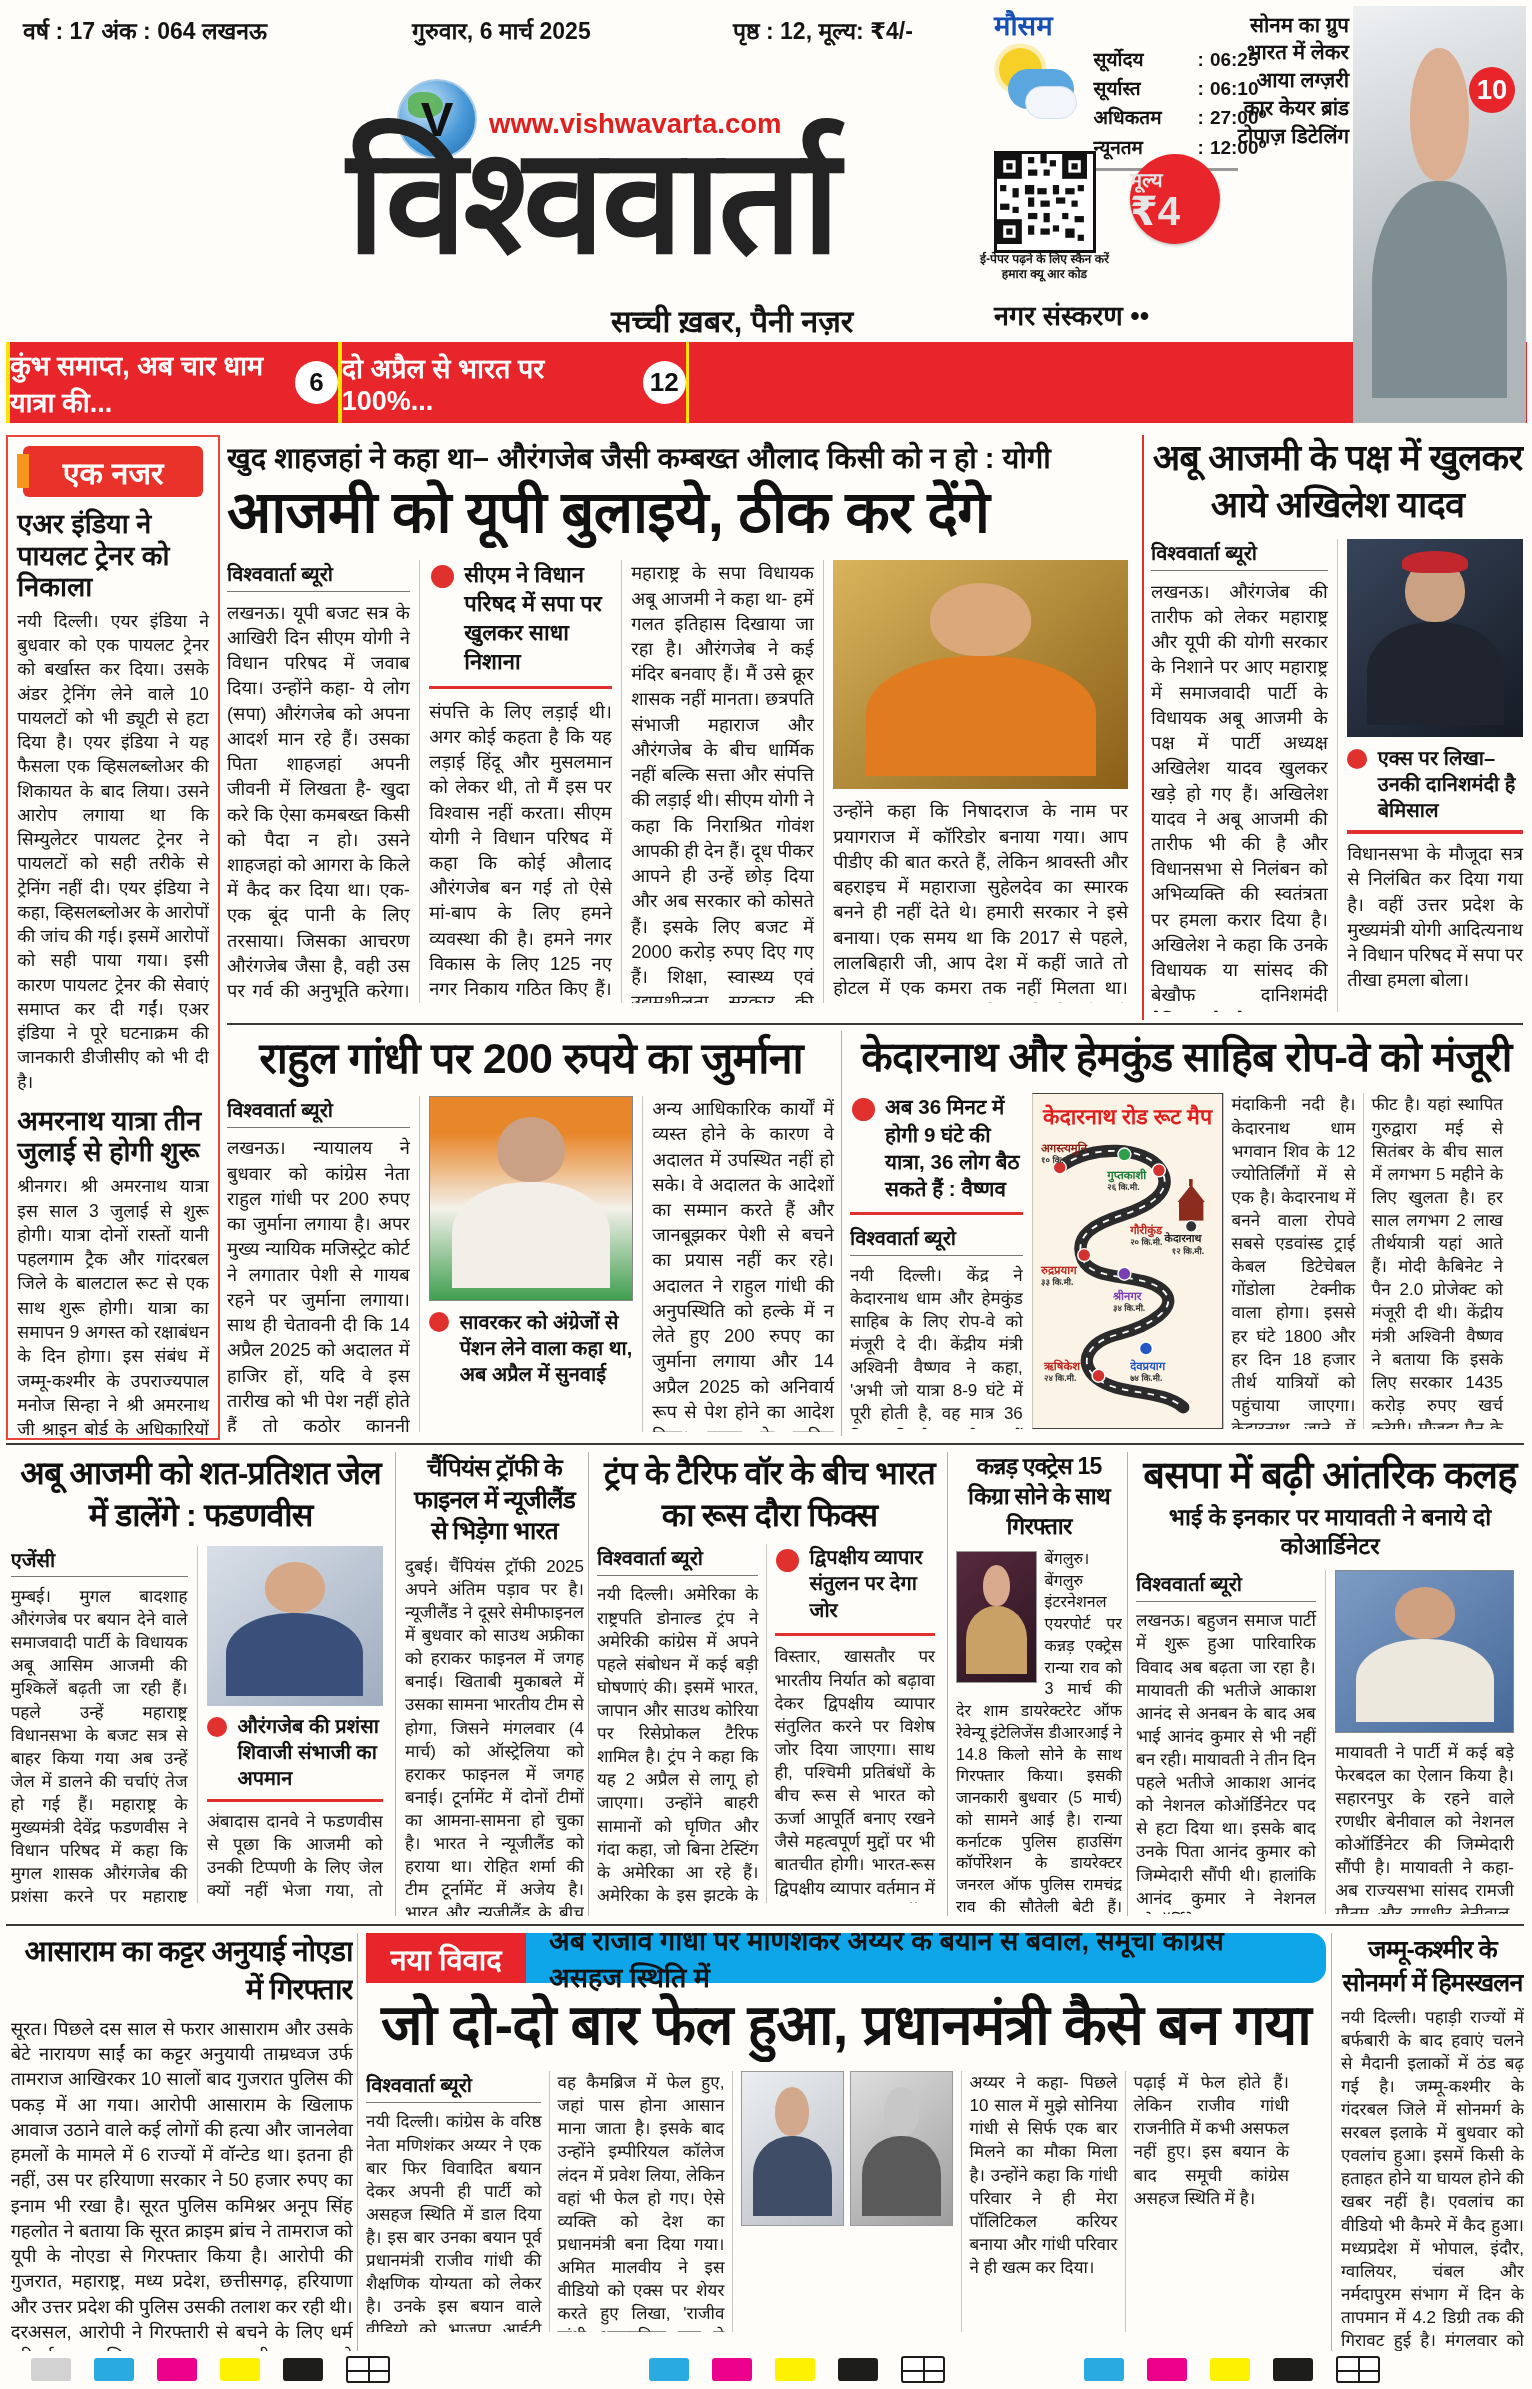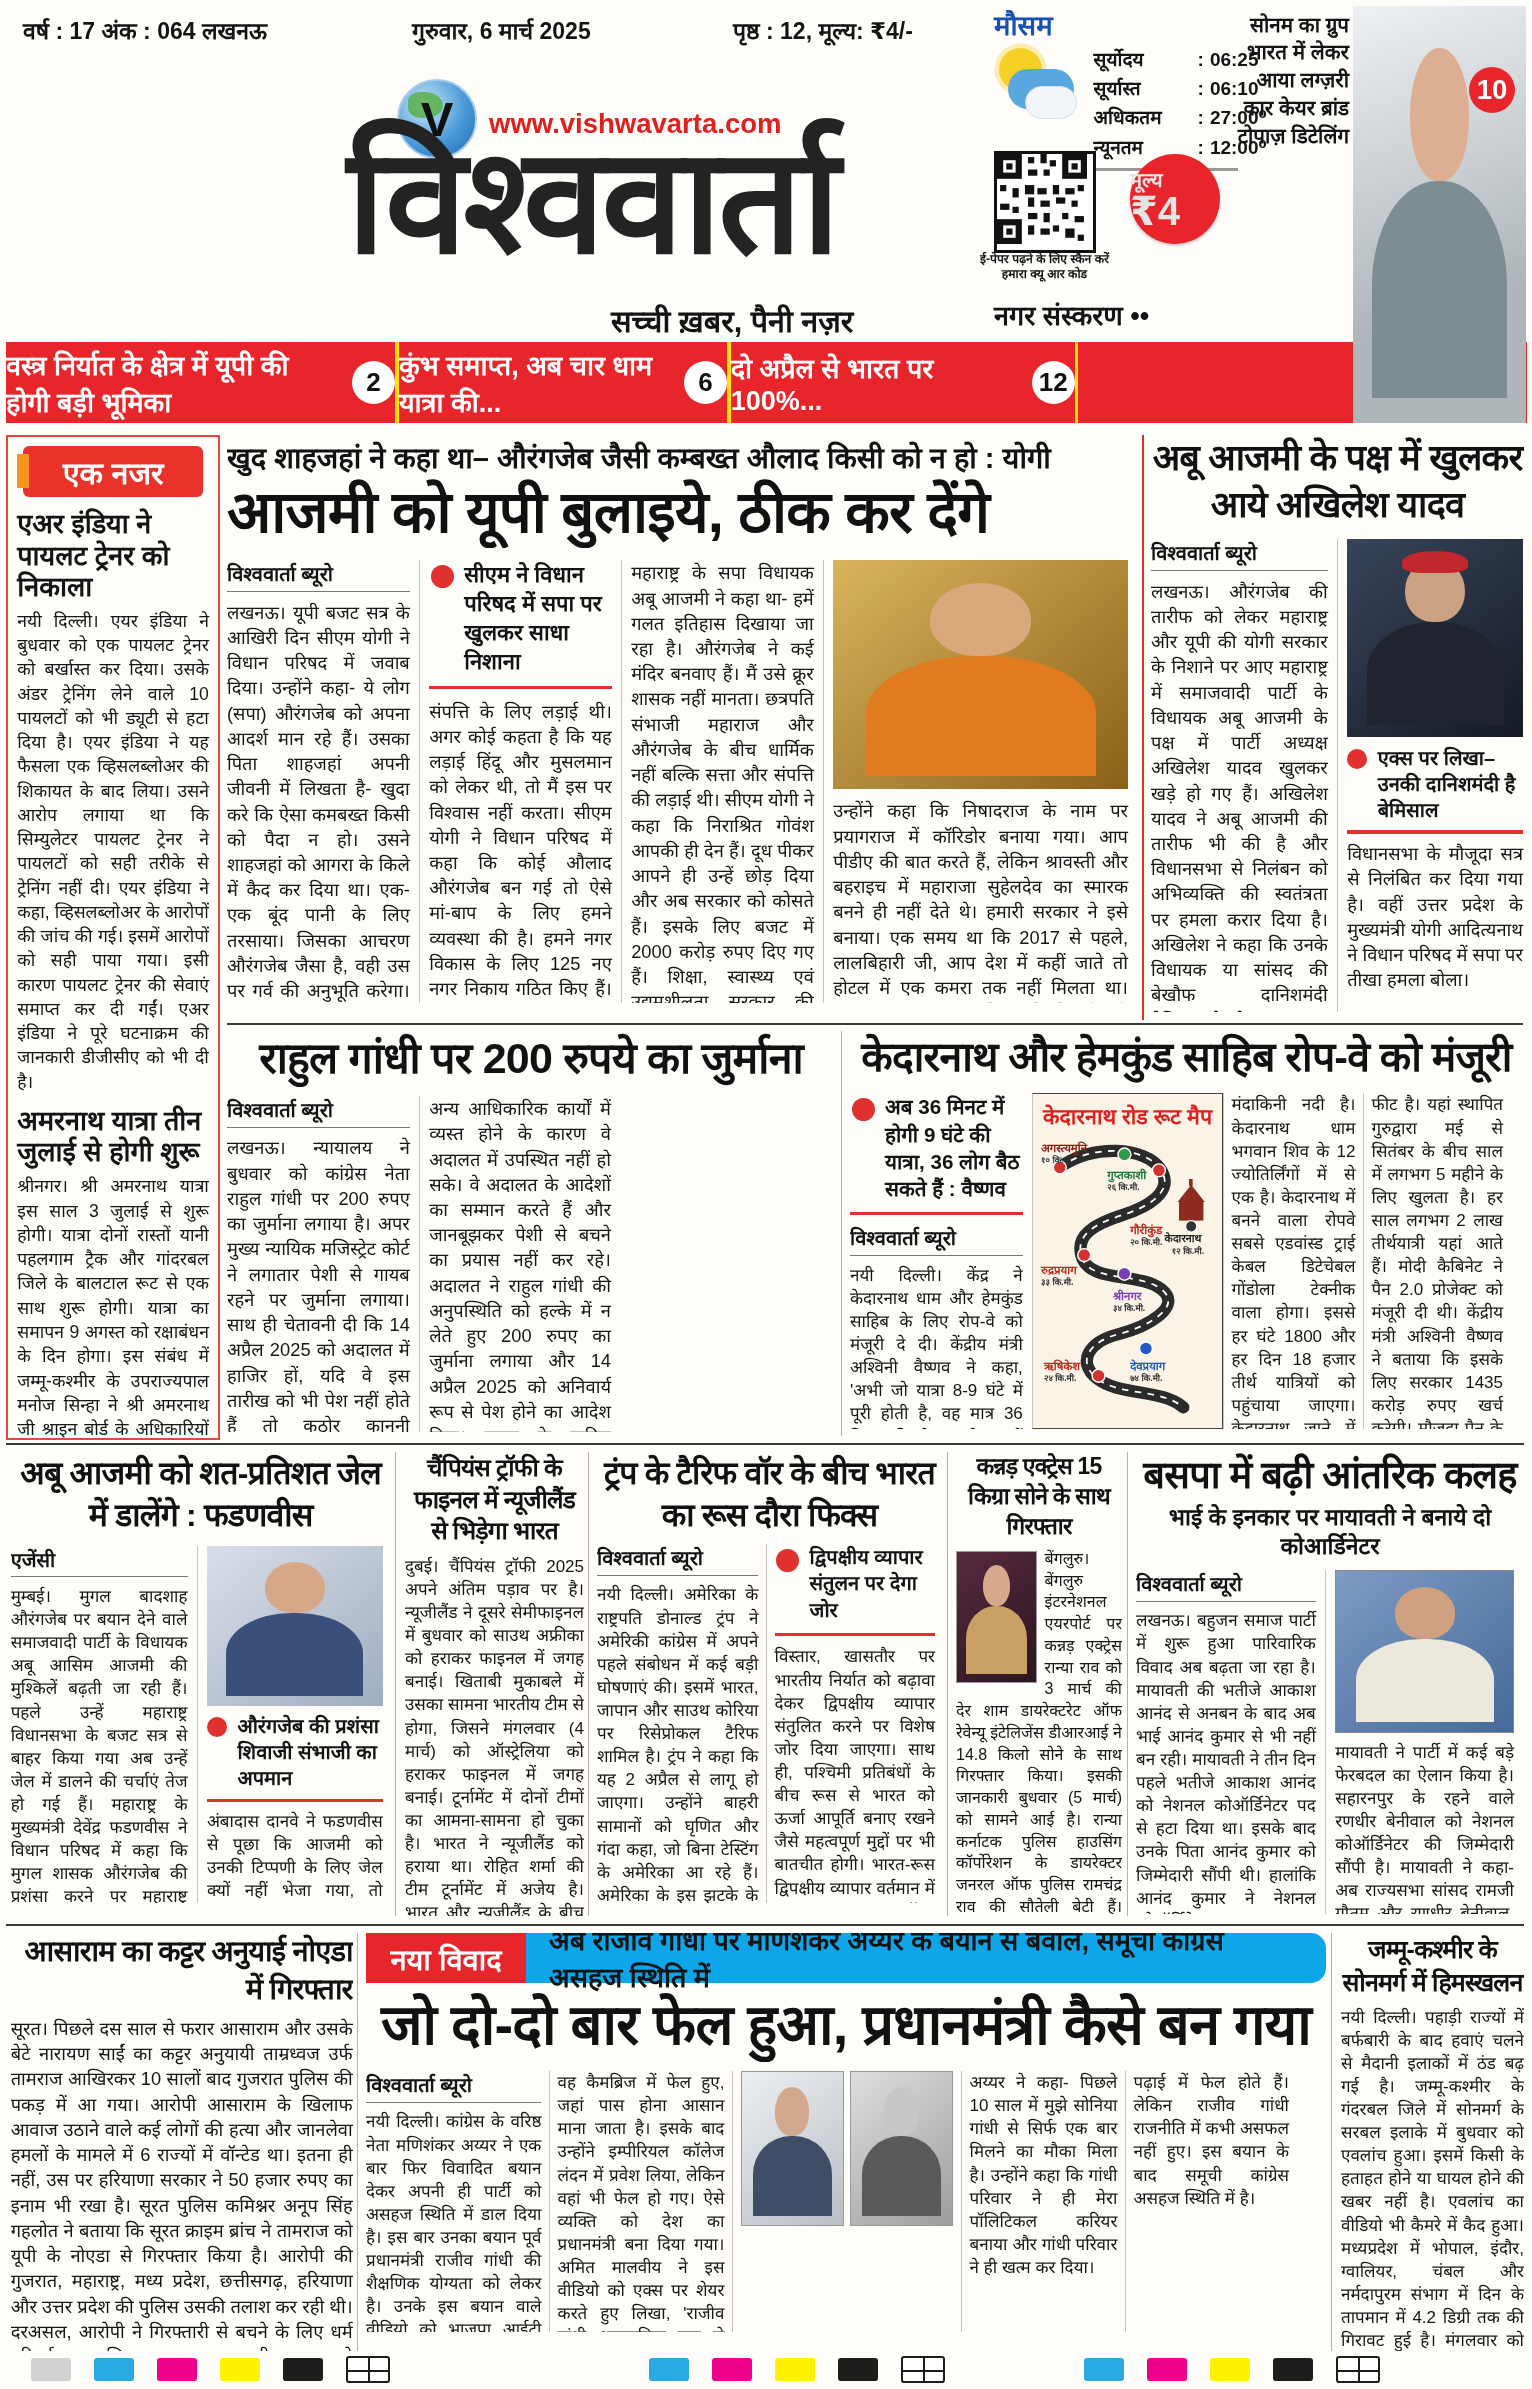--- a/index.html
+++ b/index.html
@@ -183,24 +183,20 @@
   </div>
   <div class="abs" style="left:968px;top:252px;width:153px;font-size:12.2px;font-weight:700;text-align:center;line-height:1.25;">ई-पेपर पढ़ने के लिए स्कैन करें हमारा क्यू आर कोड</div>
 
   <div class="abs price-circle" style="left:1130px;top:154px;width:90px;height:90px;">
     <div style="font-size:20px;font-weight:800;padding-top:12.2px;">मूल्य</div>
     <div style="font-size:40px;font-weight:900;line-height:.9;">₹4</div>
   </div>
   <div class="abs b" style="left:994px;top:296px;font-size:27px;">नगर संस्करण  ••</div>
 
   <div class="abs" id="teaserbar" style="left:6.1px;top:342px;width:1521px;height:81px;">
-    <div class="tz" style="width:389px;">
-        <span>वस्त्र निर्यात के क्षेत्र में यूपी की होगी बड़ी भूमिका</span>
-        <span class="pg">2</span>
-      </div>
     <div class="ysep"></div>
     <div class="tz" style="width:328px;">
         <span>कुंभ समाप्त, अब चार धाम यात्रा की...</span>
         <span class="pg">6</span>
       </div>
     <div class="ysep"></div>
     <div class="tz" style="width:344px;">
         <span>दो अप्रैल से भारत पर 100%...</span>
         <span class="pg">12</span>
       </div>
@@ -258,20 +254,24 @@
   </div>
 
   <div class="hline" style="left:227px;top:1023px;width:1296px;"></div>
 
   <div class="abs" style="left:227px;top:1031px;width:608px;height:406px;overflow:hidden;">
     <div class="headline nowrap" style="font-size:43px;text-align:center;line-height:1.3;">राहुल गांधी पर 200 रुपये का जुर्माना</div>
     <div class="cols" style="margin-top:9.2px;height:336px;overflow:hidden;">
       <div class="col" style="width:192px;padding-right:9.2px;">
         <span class="byline">विश्ववार्ता ब्यूरो</span>
         <div class="bt">लखनऊ। न्यायालय ने बुधवार को कांग्रेस नेता राहुल गांधी पर 200 रुपए का जुर्माना लगाया है। अपर मुख्य न्यायिक मजिस्ट्रेट कोर्ट ने लगातार पेशी से गायब रहने पर जुर्माना लगाया। साथ ही चेतावनी दी कि 14 अप्रैल 2025 को अदालत में हाजिर हों, यदि वे इस तारीख को भी पेश नहीं होते हैं तो कठोर कानूनी कार्यवाही हो सकती है। शिकायतकर्ता ने कहा कि यह वाद वैमनस्य और घृणा फैलाने वाले भाषण को लेकर किया गया है।</div>
+      </div>
+      <div class="col" style="width:223px;padding:0 9.2px;">
+        <div class="photo ph-rahul" style="width:100%;height:205px;border:1.5px solid #888;box-sizing:border-box;"></div>
+        <div class="capn">सावरकर को अंग्रेजों से पेंशन लेने वाला कहा था, अब अप्रैल में सुनवाई</div>
       </div>
       <div class="col" style="width:192px;padding-left:9.2px;">
         <div class="bt">अन्य आधिकारिक कार्यों में व्यस्त होने के कारण वे अदालत में उपस्थित नहीं हो सके। वे अदालत के आदेशों का सम्मान करते हैं और जानबूझकर पेशी से बचने का प्रयास नहीं कर रहे। अदालत ने राहुल गांधी की अनुपस्थिति को हल्के में न लेते हुए 200 रुपए का जुर्माना लगाया और 14 अप्रैल 2025 को अनिवार्य रूप से पेश होने का आदेश दिया। राहुल के वकील लखनऊ कोर्ट में हाजिरी माफी का भत्ता 153(ए) और अन्य धाराओं के तहत मामला दर्ज कराने की मांग वाली याचिका पर सुनवाई टल गई।</div>
       </div>
     </div>
   </div>
 
   <div class="vline" style="left:841px;top:1031px;height:405px;"></div>
   <div class="abs" style="left:850px;top:1031px;width:673px;height:406px;overflow:hidden;">
     <div class="headline nowrap" style="font-size:41px;text-align:center;line-height:1.3;">केदारनाथ और हेमकुंड साहिब रोप-वे को मंजूरी</div>

